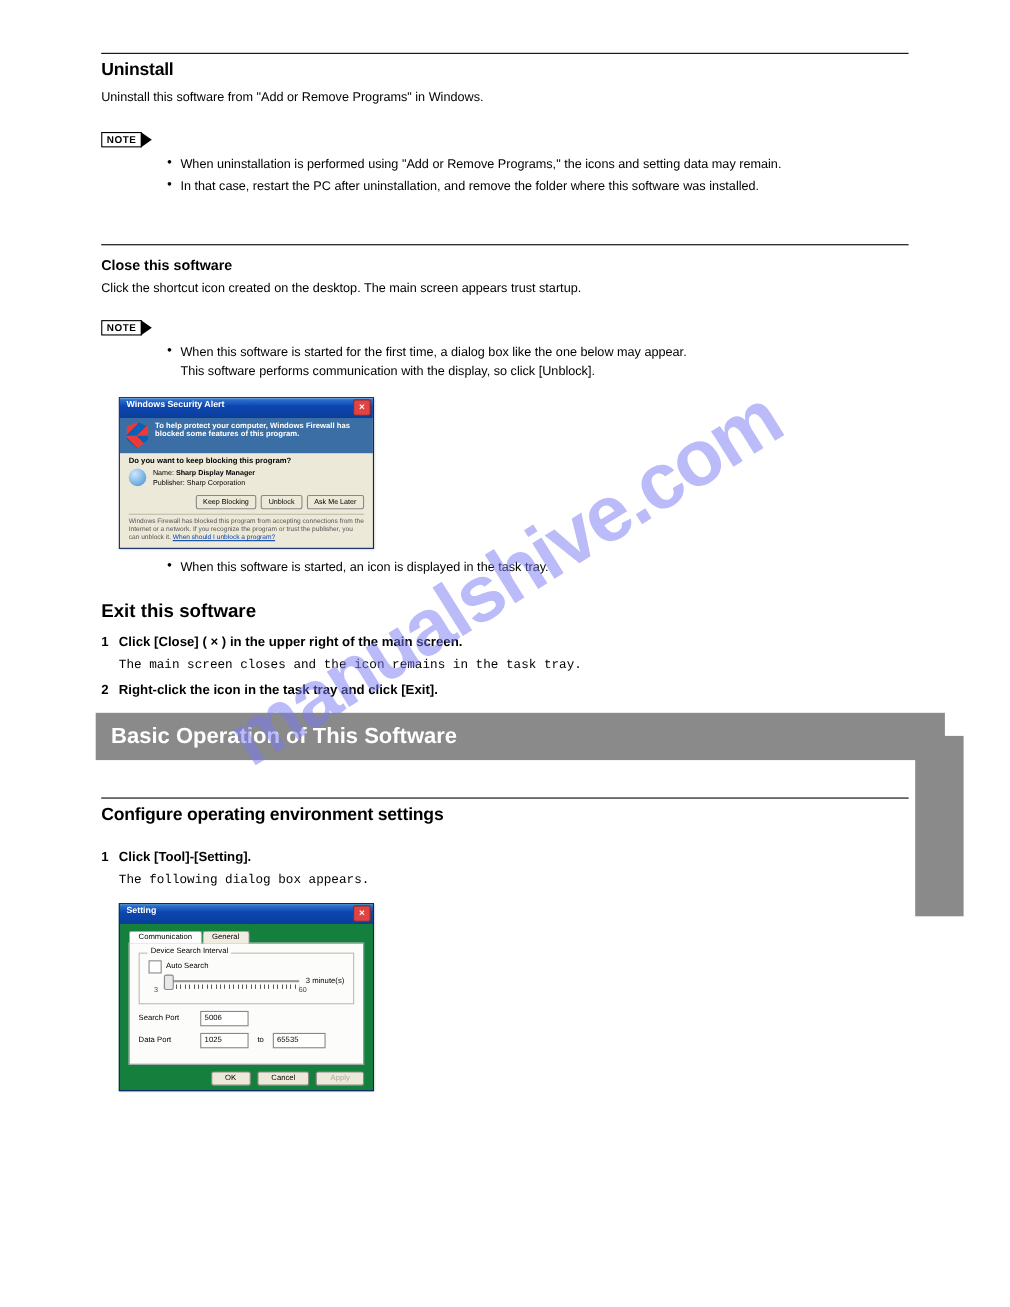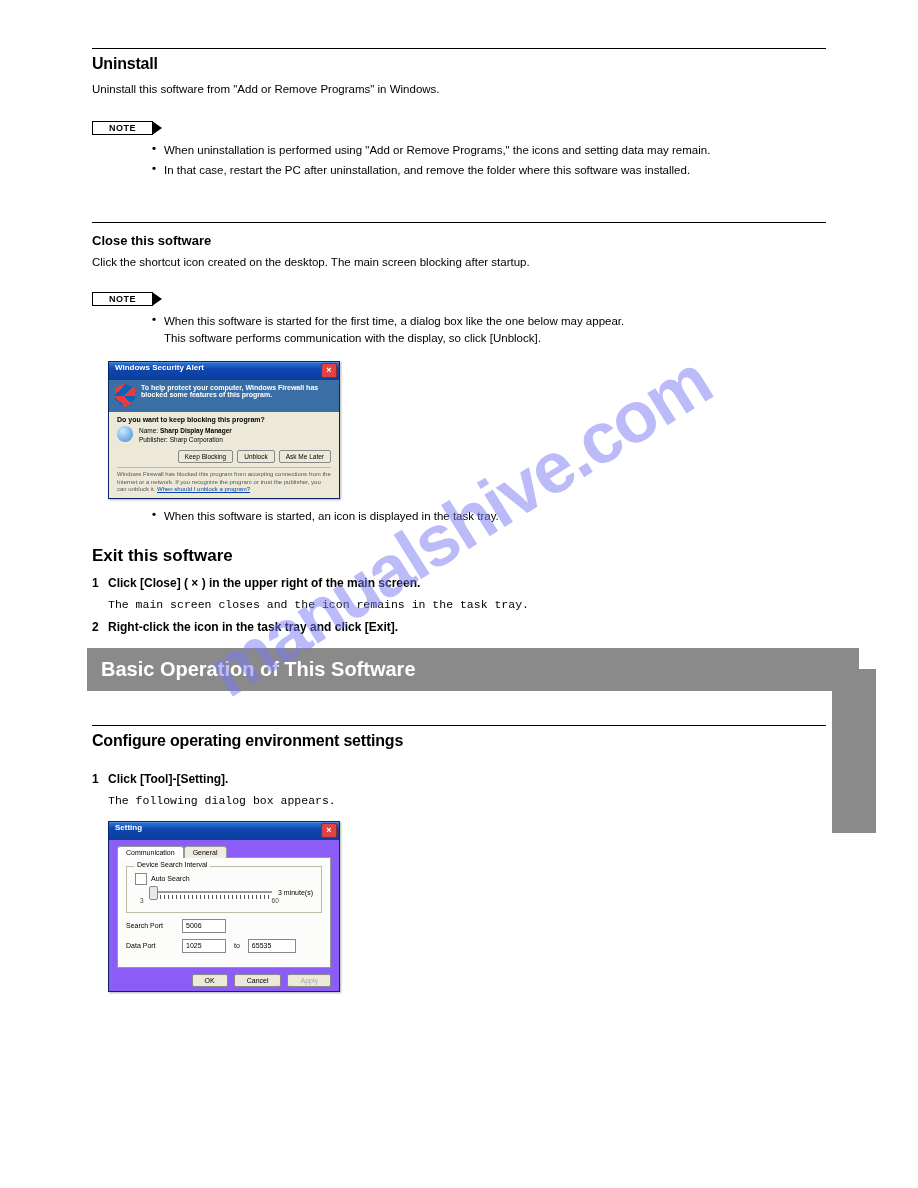--- a/index.html
+++ b/index.html
@@ -48,21 +48,21 @@
     width: 10px;
     flex: 0 0 10px;
     text-align: right;
     margin-right: 8px;
     font-weight: bold;
   }
   .bullet-row .txt { flex: 1; line-height: 1.5; }
   .note-badge {
     display: inline-block;
     border: 1px solid #000;
-    padding: 1px 16px;
+    padding: 1px 4px;
     font-size: 9px;
     font-weight: bold;
     letter-spacing: 0.5px;
     position: relative;
   }
   .note-badge::after {
     content: "";
     position: absolute;
     right: -10px;
     top: 50%;
@@ -95,21 +95,21 @@
     color: #fff;
     font-size: 20px;
     font-weight: bold;
     padding: 10px 14px;
     margin: 14px 0 18px -5px;
     width: calc(100% + 10px);
   }
   .xp-window {
     width: 230px;
     border: 1px solid #0a246a;
-    background: #8b5cf6;
+    background: #15803d;
     font-size: 8px;
     box-shadow: 1px 1px 2px rgba(0,0,0,0.3);
     margin-left: 16px;
   }
   .xp-titlebar {
     background: linear-gradient(180deg,#5b9ae8 0,#2d6ecd 8%,#0c46b0 40%,#0b3e9a 100%);
     color: #fff;
     height: 16px;
     display: flex;
     align-items: flex-start;
@@ -295,21 +295,21 @@
     <div class="bullet-row">
       <div class="dot">•</div>
       <div class="txt">In that case, restart the PC after uninstallation, and remove the folder where this software was installed.</div>
     </div>
   </div>
 
   <div style="height:30px"></div>
   <hr class="black-sep">
   <div style="font-weight:bold;margin-top:10px;font-size:13px">Close this software</div>
   <div style="height:6px"></div>
-  <div class="body-text">Click the shortcut icon created on the desktop. The main screen blocking after startup.</div>
+  <div class="body-text">Click the shortcut icon created on the desktop. The main screen appears trust startup.</div>
 
   <div style="height:12px"></div>
   <div class="note-badge">NOTE</div>
   <div style="height:4px"></div>
   <div class="indent-block">
     <div class="bullet-row">
       <div class="dot">•</div>
       <div class="txt">
         <span>When this software is started for the first time, a dialog box like the one below may appear.</span><br>
         <span>This software performs communication with the display, so click [Unblock].</span>

